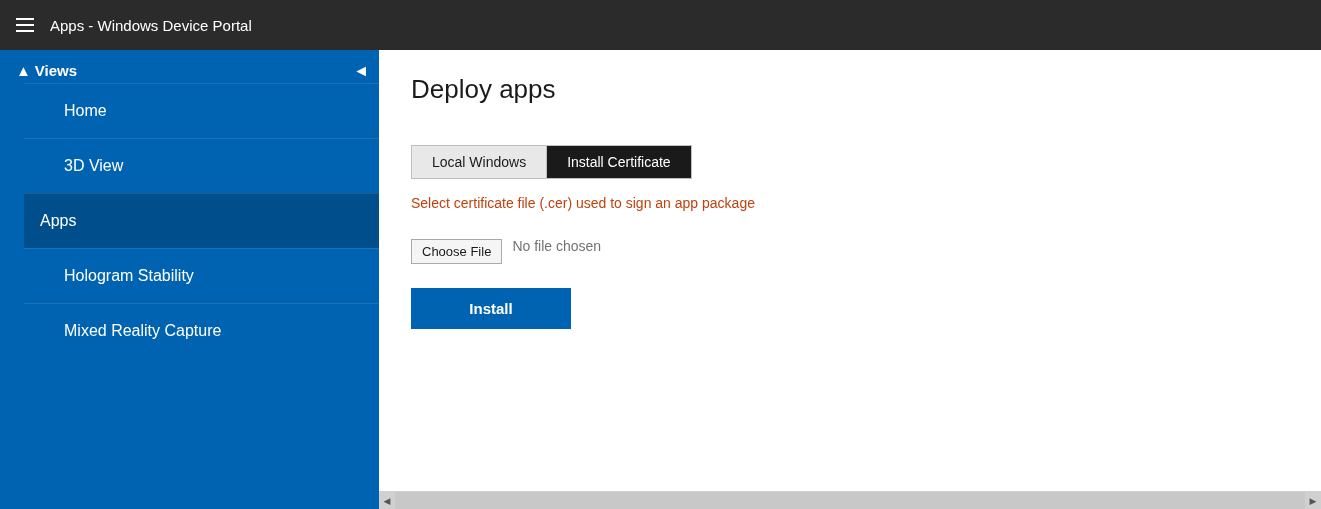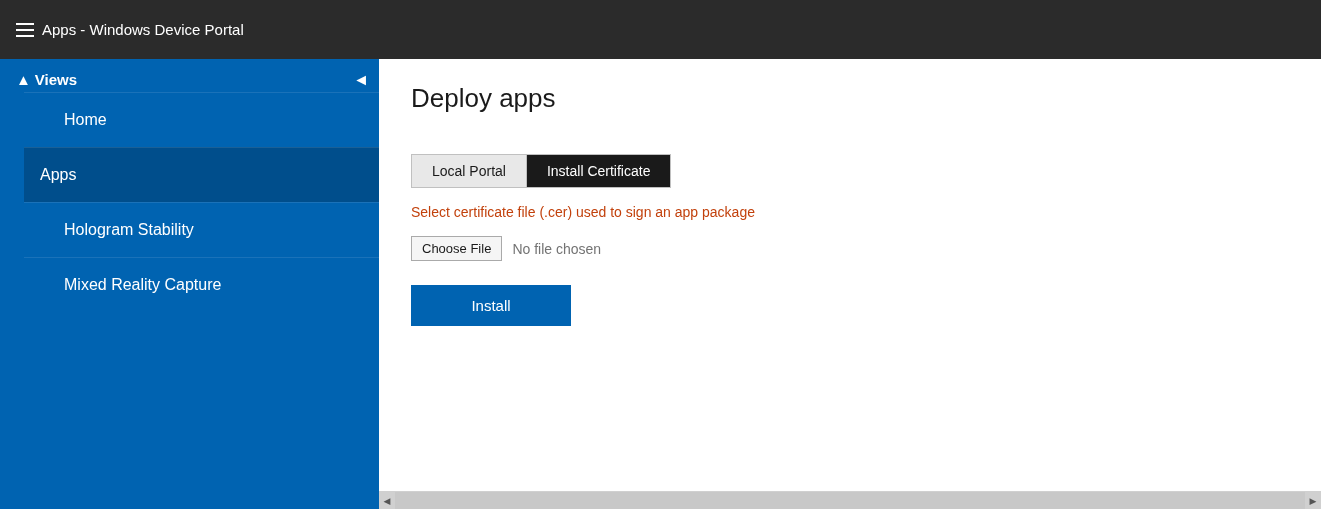--- a/index.html
+++ b/index.html
@@ -14,25 +14,25 @@
       height: 509px;
       overflow: hidden;
       display: flex;
       flex-direction: column;
     }
 
     
     .header {
       background-color: #2b2b2b;
       color: #ffffff;
-      height: 59px;
+      height: 50px;
       display: flex;
       align-items: center;
       padding: 0 16px;
-      gap: 8px;
+      gap: 16px;
       flex-shrink: 0;
     }
 
     .header-menu-icon {
       display: flex;
       flex-direction: column;
       gap: 4px;
       cursor: pointer;
     }
 
@@ -172,36 +172,37 @@
       margin-bottom: 24px;
     }
 
     .choose-file-btn {
       padding: 4px 10px;
       font-size: 13px;
       cursor: pointer;
       background-color: #f5f5f5;
       border: 1px solid #aaa;
       color: #1a1a1a;
+      margin-top: 12px;
     }
 
     .no-file-text {
       font-size: 14px;
       color: #737373;
     }
 
     
     .install-btn {
       background-color: #0063b1;
       color: #ffffff;
       border: none;
       font-size: 15px;
       padding: 12px 40px;
       cursor: pointer;
-      font-weight: 400;
+      font-weight: 700;
       min-width: 160px;
     }
 
     
     .bottom-scrollbar-area {
       height: 18px;
       background: #f0f0f0;
       border-top: 1px solid #d0d0d0;
       display: flex;
       align-items: center;
@@ -258,39 +259,42 @@
     <button class="sidebar-collapse-btn">◄</button>
 
     <div class="sidebar-section-views">
       <span>▲</span>
       <span>Views</span>
     </div>
 
     <div class="sidebar-nav-item">
       <span>Home</span>
     </div>
+    <div class="sidebar-nav-item">
+      <span>3D View</span>
+    </div>
     <div class="sidebar-nav-item active">
       <span>Apps</span>
     </div>
     <div class="sidebar-nav-item">
       <span>Hologram Stability</span>
     </div>
     <div class="sidebar-nav-item">
       <span>Mixed Reality Capture</span>
     </div>
   </nav>
 
   <div class="content-area">
     <div class="content-scroll">
 
       <h1 class="page-title">Deploy apps</h1>
 
       
       <div class="tabs-row">
-        <button class="tab-btn">Local Portal</button>
+        <button class="tab-btn">Local Windows</button>
         <button class="tab-btn active">Install Certificate</button>
       </div>
 
       
       <p class="cert-description">Select certificate file (.cer) used to sign an app package</p>
 
       
       <div class="file-chooser-row">
         <button class="choose-file-btn">Choose File</button>
         <span class="no-file-text">No file chosen</span>

